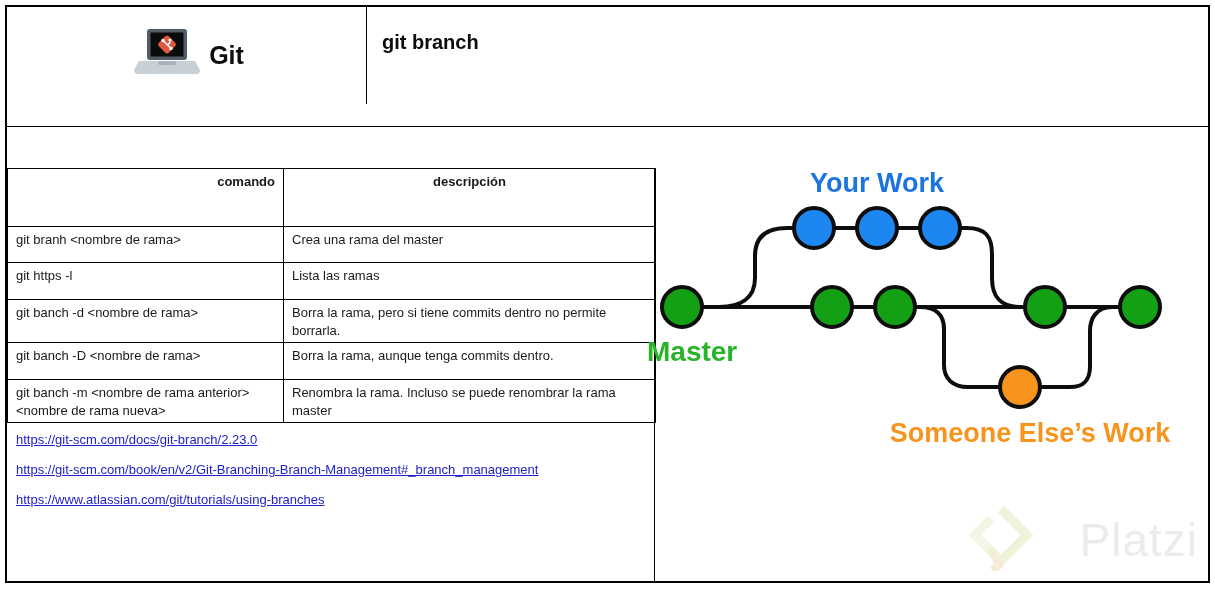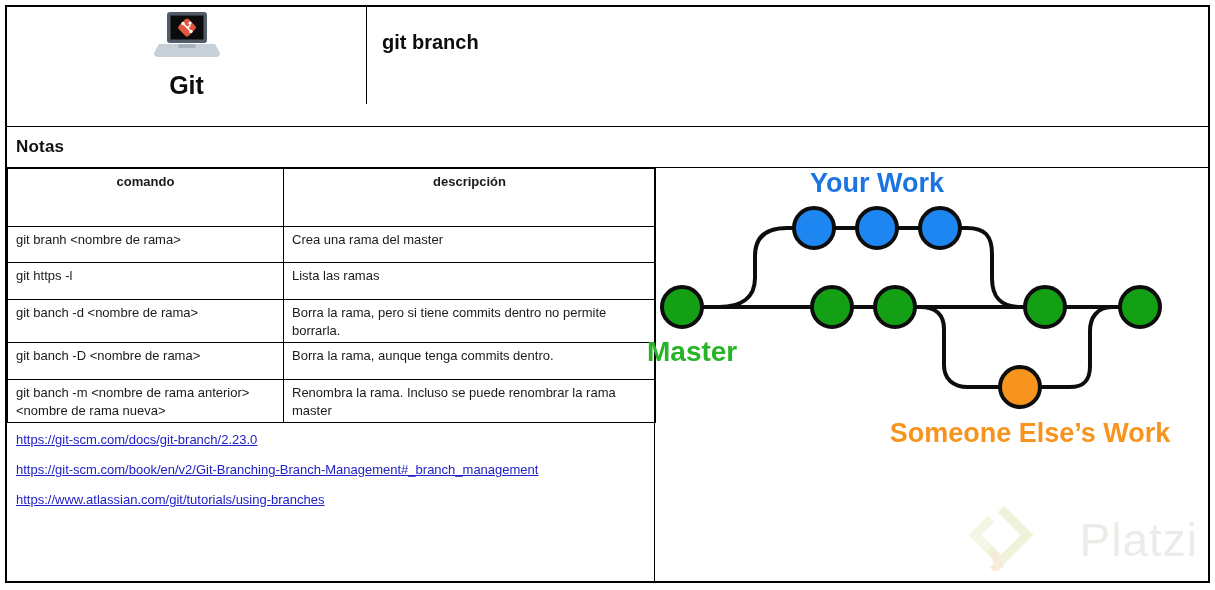--- a/index.html
+++ b/index.html
@@ -9,21 +9,21 @@
     font-family:"Liberation Sans", sans-serif; color:#111;
   }
   .frame {
     position:absolute; left:5px; top:5px; width:1205px; height:578px;
     border:2px solid #000; background:#fff;
   }
   
   .header-row { position:absolute; left:0; top:0; width:100%; height:120px; border-bottom:1px solid #000; }
   .header-cell-left {
     position:absolute; left:0; top:0; width:360px; height:97px; border-right:1px solid #000;
-    display:flex; flex-direction:column; align-items:center; justify-content:center; gap:4px;
+    display:flex; flex-direction:row; align-items:center; justify-content:center; gap:4px;
   }
   .app-title { font-size:25px; font-weight:bold; color:#0d0d0d; }
   .header-cell-right { position:absolute; left:361px; top:0; right:0; height:120px;padding-left:12px; }
   .page-title { position:absolute; left:14px; top:24px; font-size:20px; font-weight:bold; color:#0d0d0d; }
   
   .notas-row {
     position:absolute; left:0; top:120px; width:100%; height:41px; border-bottom:1px solid #000;
     display:flex; align-items:center; padding-left:9px;
   }
   .notas-label { font-size:17px; font-weight:bold; letter-spacing:0.2px; }
@@ -33,21 +33,21 @@
   .right-pane { position:absolute; left:620px; top:0; right:0; height:100%; overflow:hidden; }
 
   table.cmd { border-collapse:collapse; width:648px; table-layout:fixed; }
   table.cmd th, table.cmd td {
     border:1px solid #000; font-size:13px; vertical-align:top; padding:4px 8px 3px 8px;
     color:#1a1a1a; line-height:1.35; overflow:hidden;
   }
   table.cmd col.c1 { width:276px; }
   table.cmd col.c2 { width:372px; }
   table.cmd th { font-weight:bold; height:58px; }
-  th.col-comando { text-align:center; vertical-align:middle; }
+  th.col-comando { text-align:right; vertical-align:middle; }
   th.col-desc { text-align:center; vertical-align:middle; }
   tr.r36 td { height:36px; } tr.r37 td { height:37px; } tr.r40 td { height:40px; }
 
   .links-cell { padding:7px 9px; }
   .links-cell a {
     display:inline-block; font-size:13px; color:#2121c8; text-decoration:underline; line-height:1.0;
   }
   .link-line { margin-bottom:12px; }
 
   
@@ -86,23 +86,20 @@
           <rect x="29" y="33" width="18" height="4" rx="2" fill="#a7b2bc"></rect>
         </svg>
       </span>
       <span class="app-title">Git</span>
     </div>
     <div class="header-cell-right">
       <span class="page-title">git branch</span>
     </div>
   </div>
 
-  <div class="notas-row">
-    <span class="notas-label">Notas</span>
-  </div>
 
   <div class="content">
 
     <div class="left-pane">
       <table class="cmd">
         <colgroup>
             <col class="c1">
             <col class="c2">
           </colgroup>
         <tbody>

